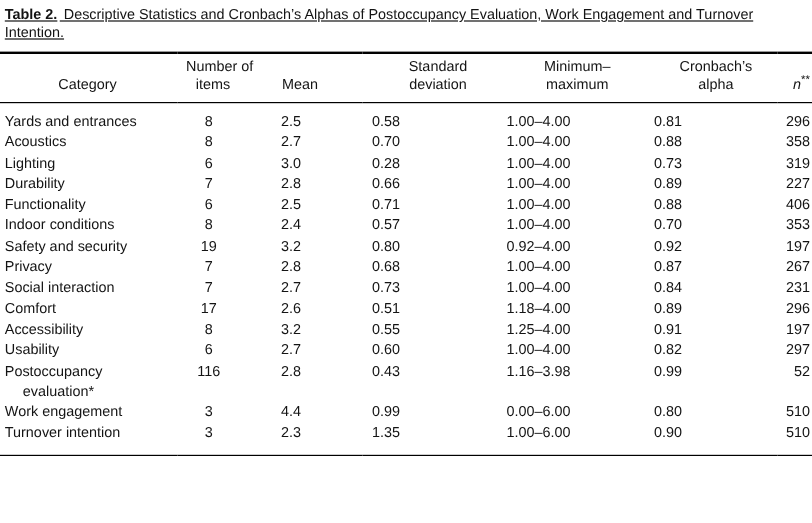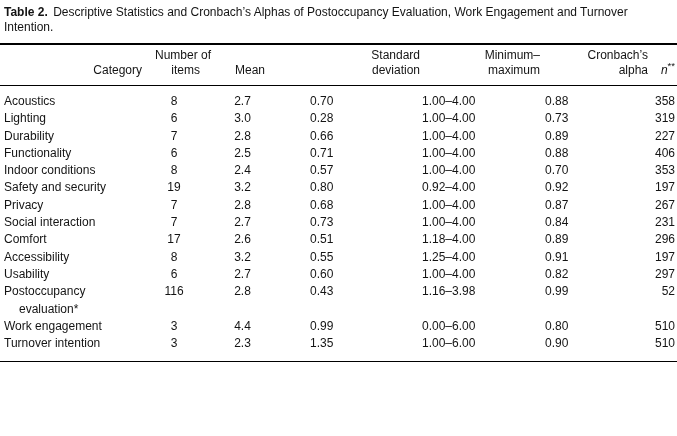--- a/index.html
+++ b/index.html
@@ -11,34 +11,35 @@
     color: #141414;
     font-family: "Liberation Sans", sans-serif;
     font-size: 12px;
     overflow: hidden;
     box-sizing: border-box;
   }
   .caption {
     padding: 5px 5px 0 4px;
     line-height: 15px;
     margin-bottom: 8px;
+    text-decoration: underline;
   }
   .caption .bold { font-weight: bold; margin-right: 2px; }
 
   table.stats {
     width: 677px;
     table-layout: fixed;
     border-collapse: collapse;
     border-top: 2px solid #000;
     border-bottom: 1.5px solid #000;
   }
   thead th {
     font-weight: normal;
     vertical-align: bottom;
-    text-align: right;
+    text-align: center;
     padding: 3px 0 7px 0;
     line-height: 15px;
     border-bottom: 1.5px solid #000;
   }
   .hl { display: block; white-space: nowrap; }
   td {
     vertical-align: top;
     line-height: 17.3px;
     padding: 0;
   }
@@ -110,20 +111,29 @@
           <span class="hl">Cronbach’s</span>
           <span class="hl">alpha</span>
         </th>
         <th class="c-n">
           <span class="hl"><i>n</i><sup class="stars">**</sup></span>
         </th>
       </tr>
     </thead>
     <tbody>
       <tr>
+        <td class="c-cat">Yards and entrances</td>
+        <td class="c-items">8</td>
+        <td class="c-mean">2.5</td>
+        <td class="c-sd">0.58</td>
+        <td class="c-mm">1.00–4.00</td>
+        <td class="c-alpha">0.81</td>
+        <td class="c-n">296</td>
+      </tr>
+      <tr>
         <td class="c-cat">Acoustics</td>
         <td class="c-items">8</td>
         <td class="c-mean">2.7</td>
         <td class="c-sd">0.70</td>
         <td class="c-mm">1.00–4.00</td>
         <td class="c-alpha">0.88</td>
         <td class="c-n">358</td>
       </tr>
       <tr>
         <td class="c-cat">Lighting</td>

